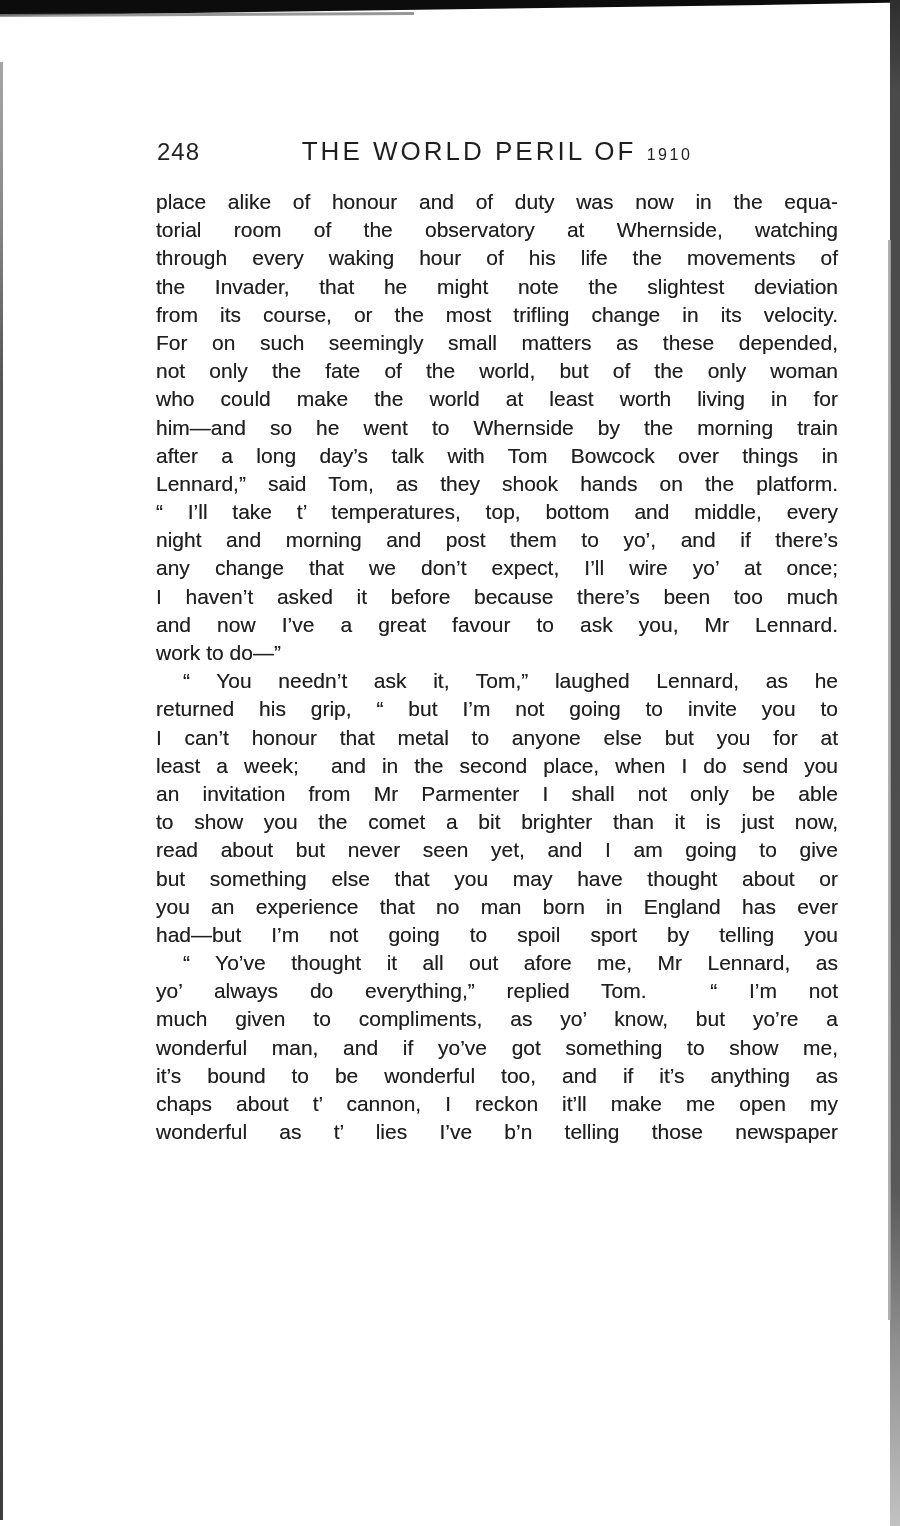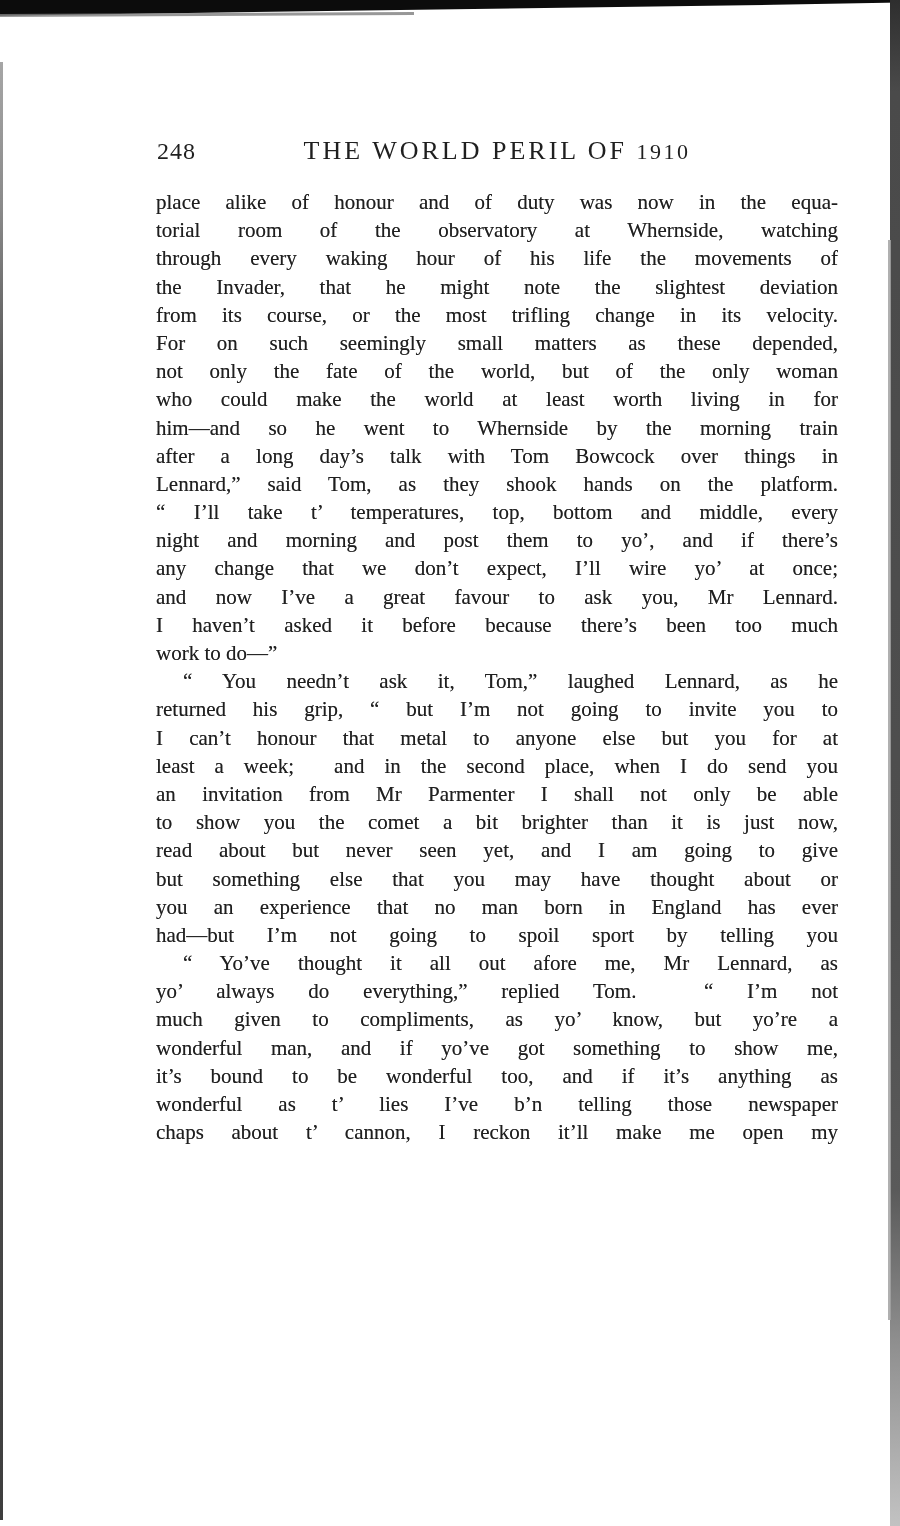--- a/index.html
+++ b/index.html
@@ -6,21 +6,21 @@
     --ink:#1f1f1f;
     --paper:#ffffff;
     --edge-dark:#4a4a4a;
   }
   html,body{margin:0;padding:0;background:#fff;}
   .scan{
     position:relative;
     width:900px;height:1526px;
     background:var(--paper);
     overflow:hidden;
-    font-family:Liberation Serif, serif;
+    font-family:Liberation Sans, sans-serif;
     color:var(--ink);
   }
   
   .top-wedge{
     position:absolute;top:0;left:0;width:100%;height:17px;
     background:#0c0c0c;
     clip-path:polygon(0 0,100% 0,100% 15%,86% 28%,0 92%);
   }
   .top-underline{
     position:absolute;top:13px;left:0;width:46%;height:3px;
@@ -49,21 +49,21 @@
     position:absolute;left:157px;top:138px;
     font-size:24px;letter-spacing:1px;
   }
   .running-title{
     position:absolute;left:497px;top:136px;
     transform:translateX(-50%);
     white-space:nowrap;
     font-size:26px;letter-spacing:3px;
   }
   .running-title .year{
-    font-size:22px;letter-spacing:2.5px;
+    font-size:16px;letter-spacing:2.5px;
   }
   
   .body-text{
     position:absolute;left:156px;top:188px;width:682px;
     font-size:21px;line-height:28.2px;
     text-shadow:0 0 .5px rgba(20,20,20,.55);
   }
   .tline{
     text-align:justify;
     text-align-last:justify;
@@ -103,40 +103,40 @@
         <div class="tline">not only the fate of the world, but of the only woman</div>
         <div class="tline">who could make the world at least worth living in for</div>
         <div class="tline">him—and so he went to Whernside by the morning train</div>
         <div class="tline">after a long day’s talk with Tom Bowcock over things in</div>
       </div>
       <div>
         <div class="tline">Lennard,” said Tom, as they shook hands on the platform.</div>
         <div class="tline">“ I’ll take t’ temperatures, top, bottom and middle, every</div>
         <div class="tline">night and morning and post them to yo’, and if there’s</div>
         <div class="tline">any change that we don’t expect, I’ll wire yo’ at once;</div>
+        <div class="tline">I haven’t asked it before because there’s been too much</div>
         <div class="tline">and now I’ve a great favour to ask you, Mr Lennard.</div>
-        <div class="tline">I haven’t asked it before because there’s been too much</div>
         <div class="tline lastline">work to do—”</div>
       </div>
       <div>
         <div class="tline indent">“ You needn’t ask it, Tom,” laughed Lennard, as he</div>
         <div class="tline">returned his grip, “ but I’m not going to invite you to</div>
         <div class="tline">I can’t honour that metal to anyone else but you for at</div>
         <div class="tline">least a week;  and in the second place, when I do send you</div>
         <div class="tline">an invitation from Mr Parmenter I shall not only be able</div>
         <div class="tline">to show you the comet a bit brighter than it is just now,</div>
         <div class="tline">read about but never seen yet, and I am going to give</div>
         <div class="tline">but something else that you may have thought about or</div>
         <div class="tline">you an experience that no man born in England has ever</div>
         <div class="tline">had—but I’m not going to spoil sport by telling you</div>
       </div>
       <div>
         <div class="tline indent">“ Yo’ve thought it all out afore me, Mr Lennard, as</div>
         <div class="tline">yo’ always do everything,” replied Tom.  “ I’m not</div>
         <div class="tline">much given to compliments, as yo’ know, but yo’re a</div>
         <div class="tline">wonderful man, and if yo’ve got something to show me,</div>
         <div class="tline">it’s bound to be wonderful too, and if it’s anything as</div>
+        <div class="tline">chaps about t’ cannon, I reckon it’ll make me open my</div>
         <div class="tline">wonderful as t’ lies I’ve b’n telling those newspaper</div>
-        <div class="tline">chaps about t’ cannon, I reckon it’ll make me open my</div>
       </div>
     </div>
 
 </div>
 
 </body></html>

